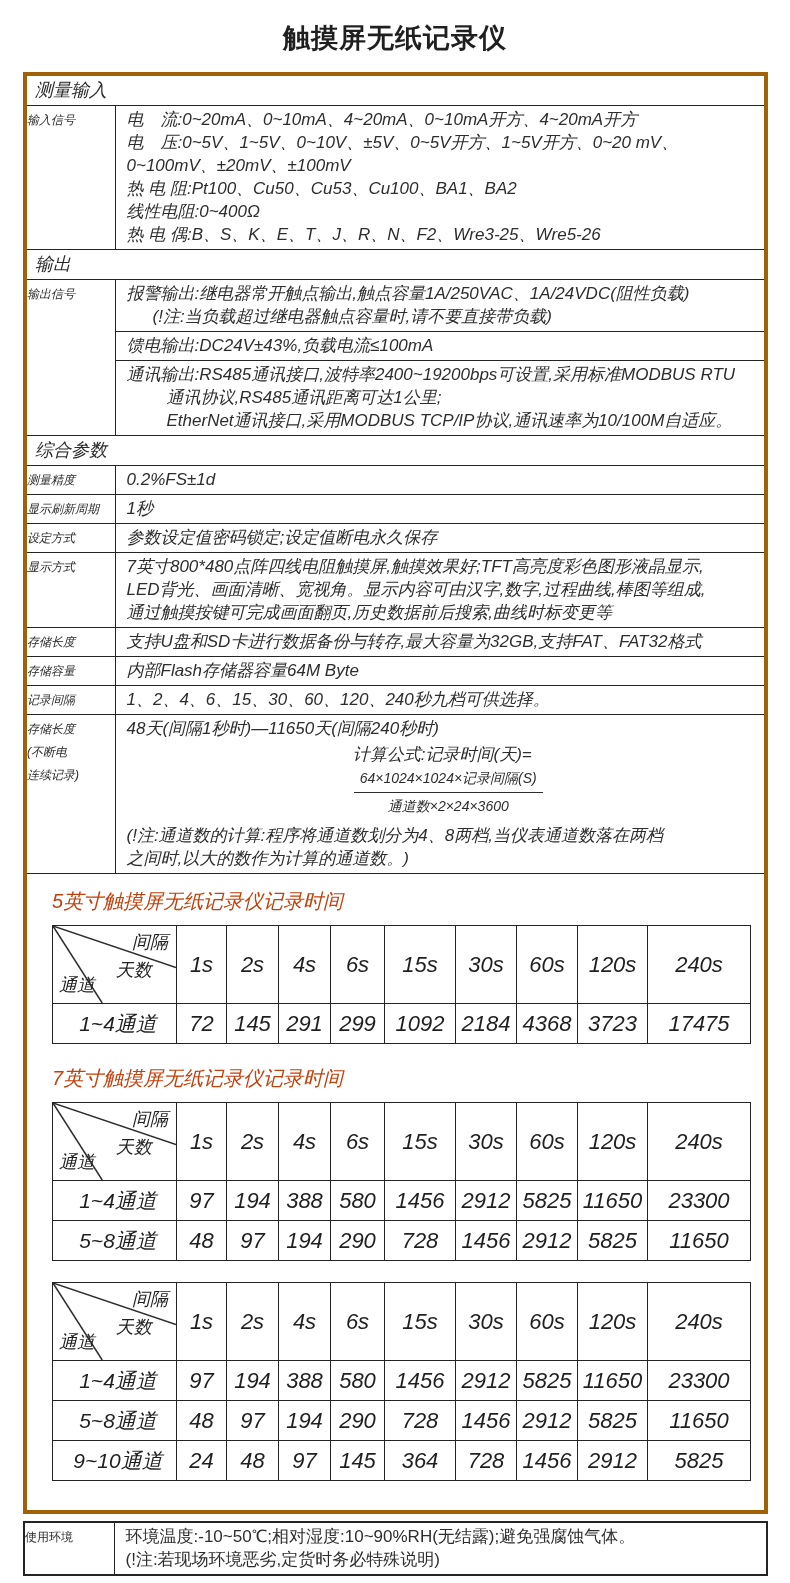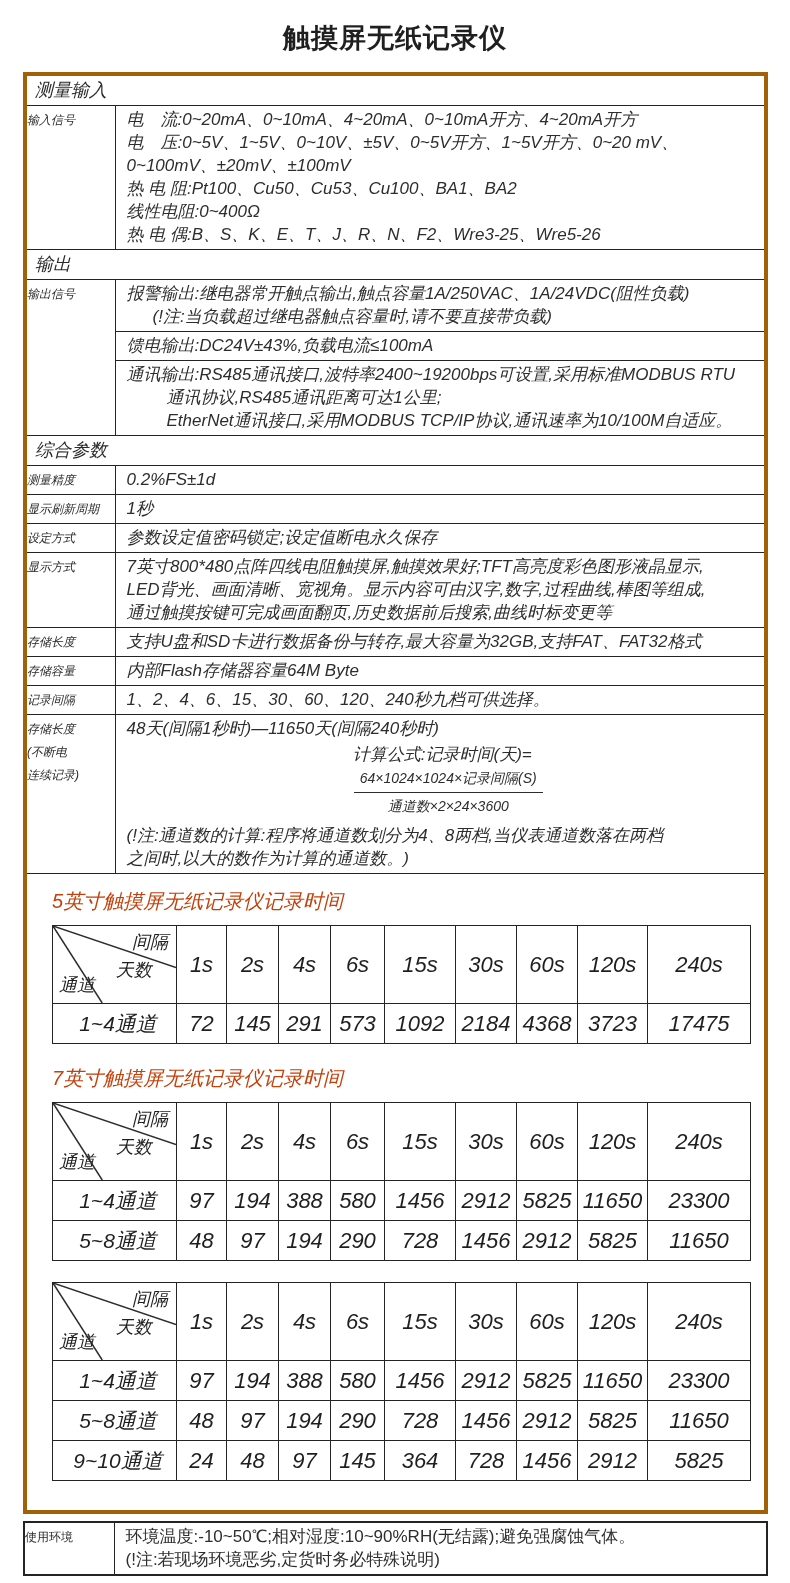--- a/index.html
+++ b/index.html
@@ -177,21 +177,21 @@
                 <td>30s</td>
                 <td>60s</td>
                 <td>120s</td>
                 <td>240s</td>
               </tr>
               <tr class="drow">
                 <td class="rl">1~4通道</td>
                 <td>72</td>
                 <td>145</td>
                 <td>291</td>
-                <td>573</td>
+                <td>299</td>
                 <td>1092</td>
                 <td>2184</td>
                 <td>4368</td>
                 <td>3723</td>
                 <td>17475</td>
               </tr>
             </tbody>
           </table>
 
           <div class="rt-title">7英寸触摸屏无纸记录仪记录时间</div>

